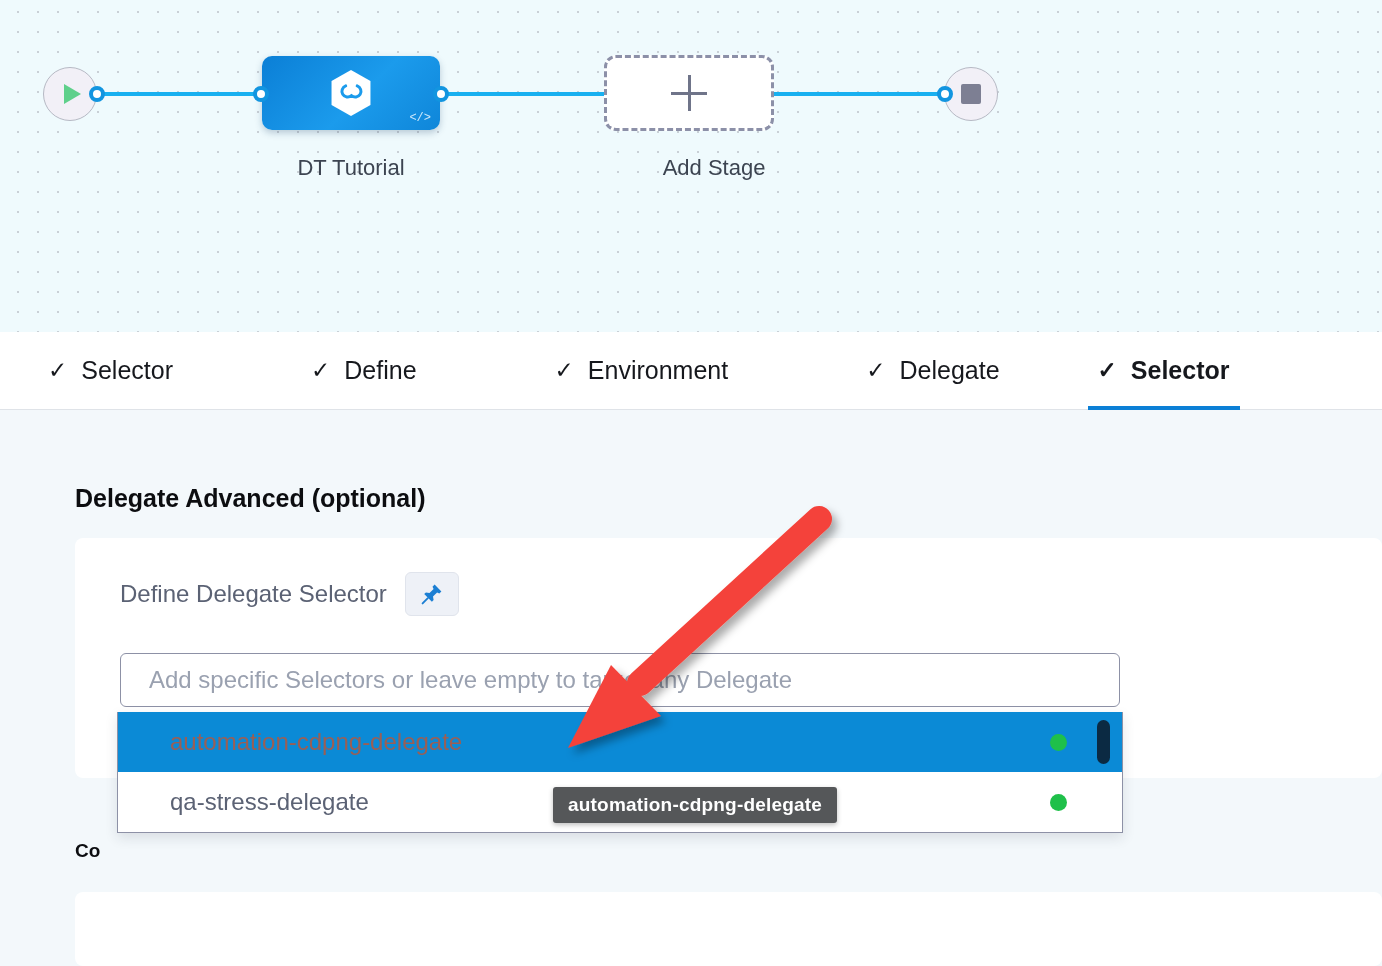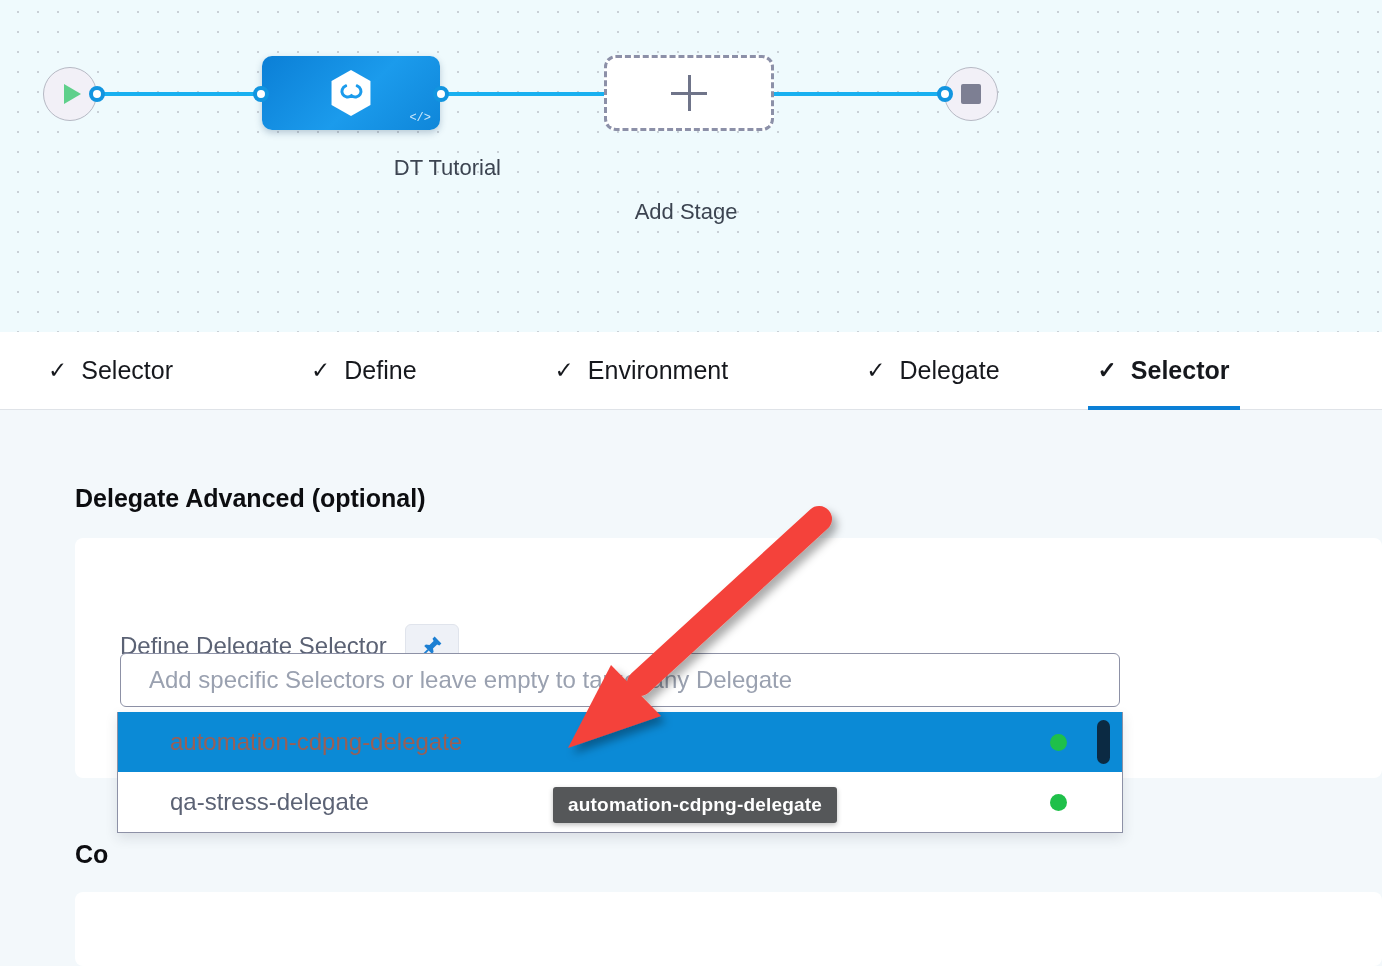--- a/index.html
+++ b/index.html
@@ -61,22 +61,22 @@
   }
   .hex-icon { width: 46px; height: 50px; }
   .code-mark {
     position: absolute; right: 9px; bottom: 5px;
     color: #cbe8fb; font-size: 12px; font-family: "Liberation Mono", monospace;
   }
   .node-label {
     position: absolute; top: 155px; width: 300px; text-align: center;
     font-size: 22px; color: #3c4451;
   }
-  .label-stage { left: 201px; text-align: right; }
-  .label-add { left: 536px; margin-top: 44px; }
+  .label-stage { left: 201px; }
+  .label-add { left: 564px; }
 
   .add-stage {
     position: absolute; left: 604px; top: 55px; width: 170px; height: 76px;
     border: 3px dashed #8c90a8; border-radius: 12px; background: #ffffff;
     display: flex; align-items: center; justify-content: center;
   }
   .plus-v, .plus-h { position: absolute; background: #6f7489; }
   .plus-v { width: 3px; height: 36px; }
   .plus-h { width: 36px; height: 3px; }
 
@@ -105,31 +105,31 @@
   .body-pane {
     position: absolute; left: 0; top: 410px; width: 1382px; height: 556px;
     background: #f3f8fb;
   }
   .section-title {
     position: absolute; left: 75px; top: 484px;
     font-size: 25px; font-weight: bold; color: #0c0d10;
   }
   .section-title-2 {
     position: absolute; left: 75px; top: 840px;
-    font-size: 25px; font-weight: bold; color: #0c0d10;
+    font-size: 19px; font-weight: bold; color: #0c0d10;
   }
   .card {
     position: absolute; left: 75px; width: 1307px; background: #ffffff;
     border-radius: 8px;
   }
   .card-1 { top: 538px; height: 240px; }
   .card-2 { top: 892px; height: 74px; }
 
   .field-label-row {
-    position: absolute; left: 120px; top: 624px;
+    position: absolute; left: 120px; top: 572px;
     display: flex; align-items: center; gap: 18px;
   }
   .field-label { font-size: 24px; color: #5b6274; }
   .pin-btn {
     width: 54px; height: 44px; background: #eef1f7; border: 1px solid #e0e4ec;
     border-radius: 6px; display: flex; align-items: center; justify-content: center;
     cursor: pointer;
   }
 
   .selector-input {

